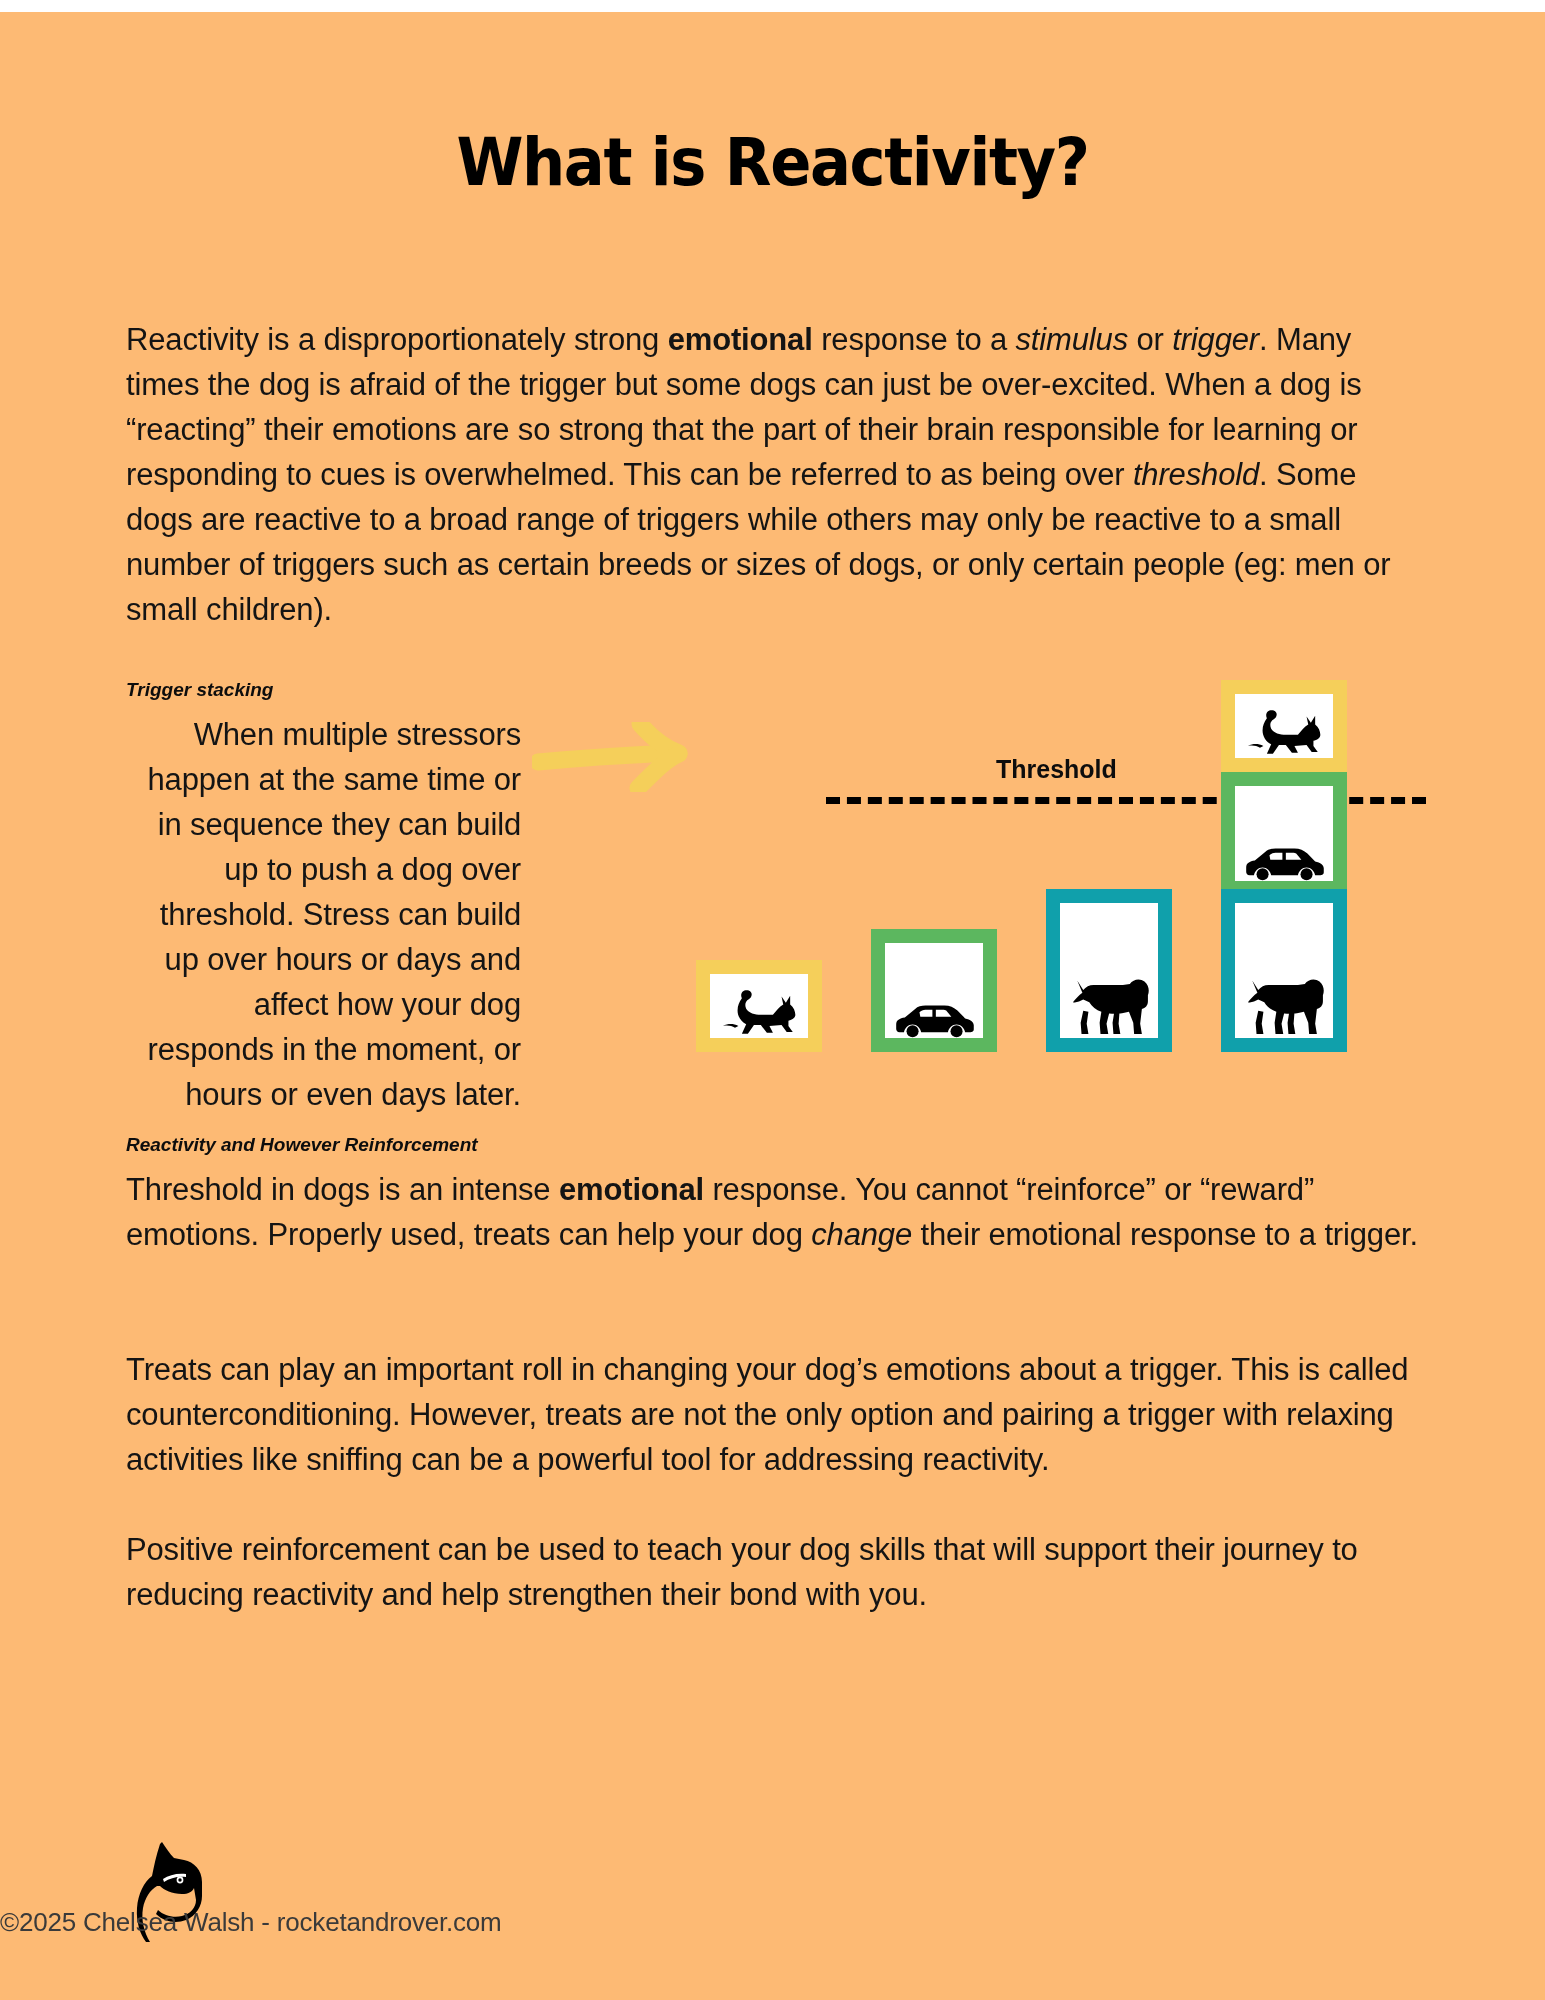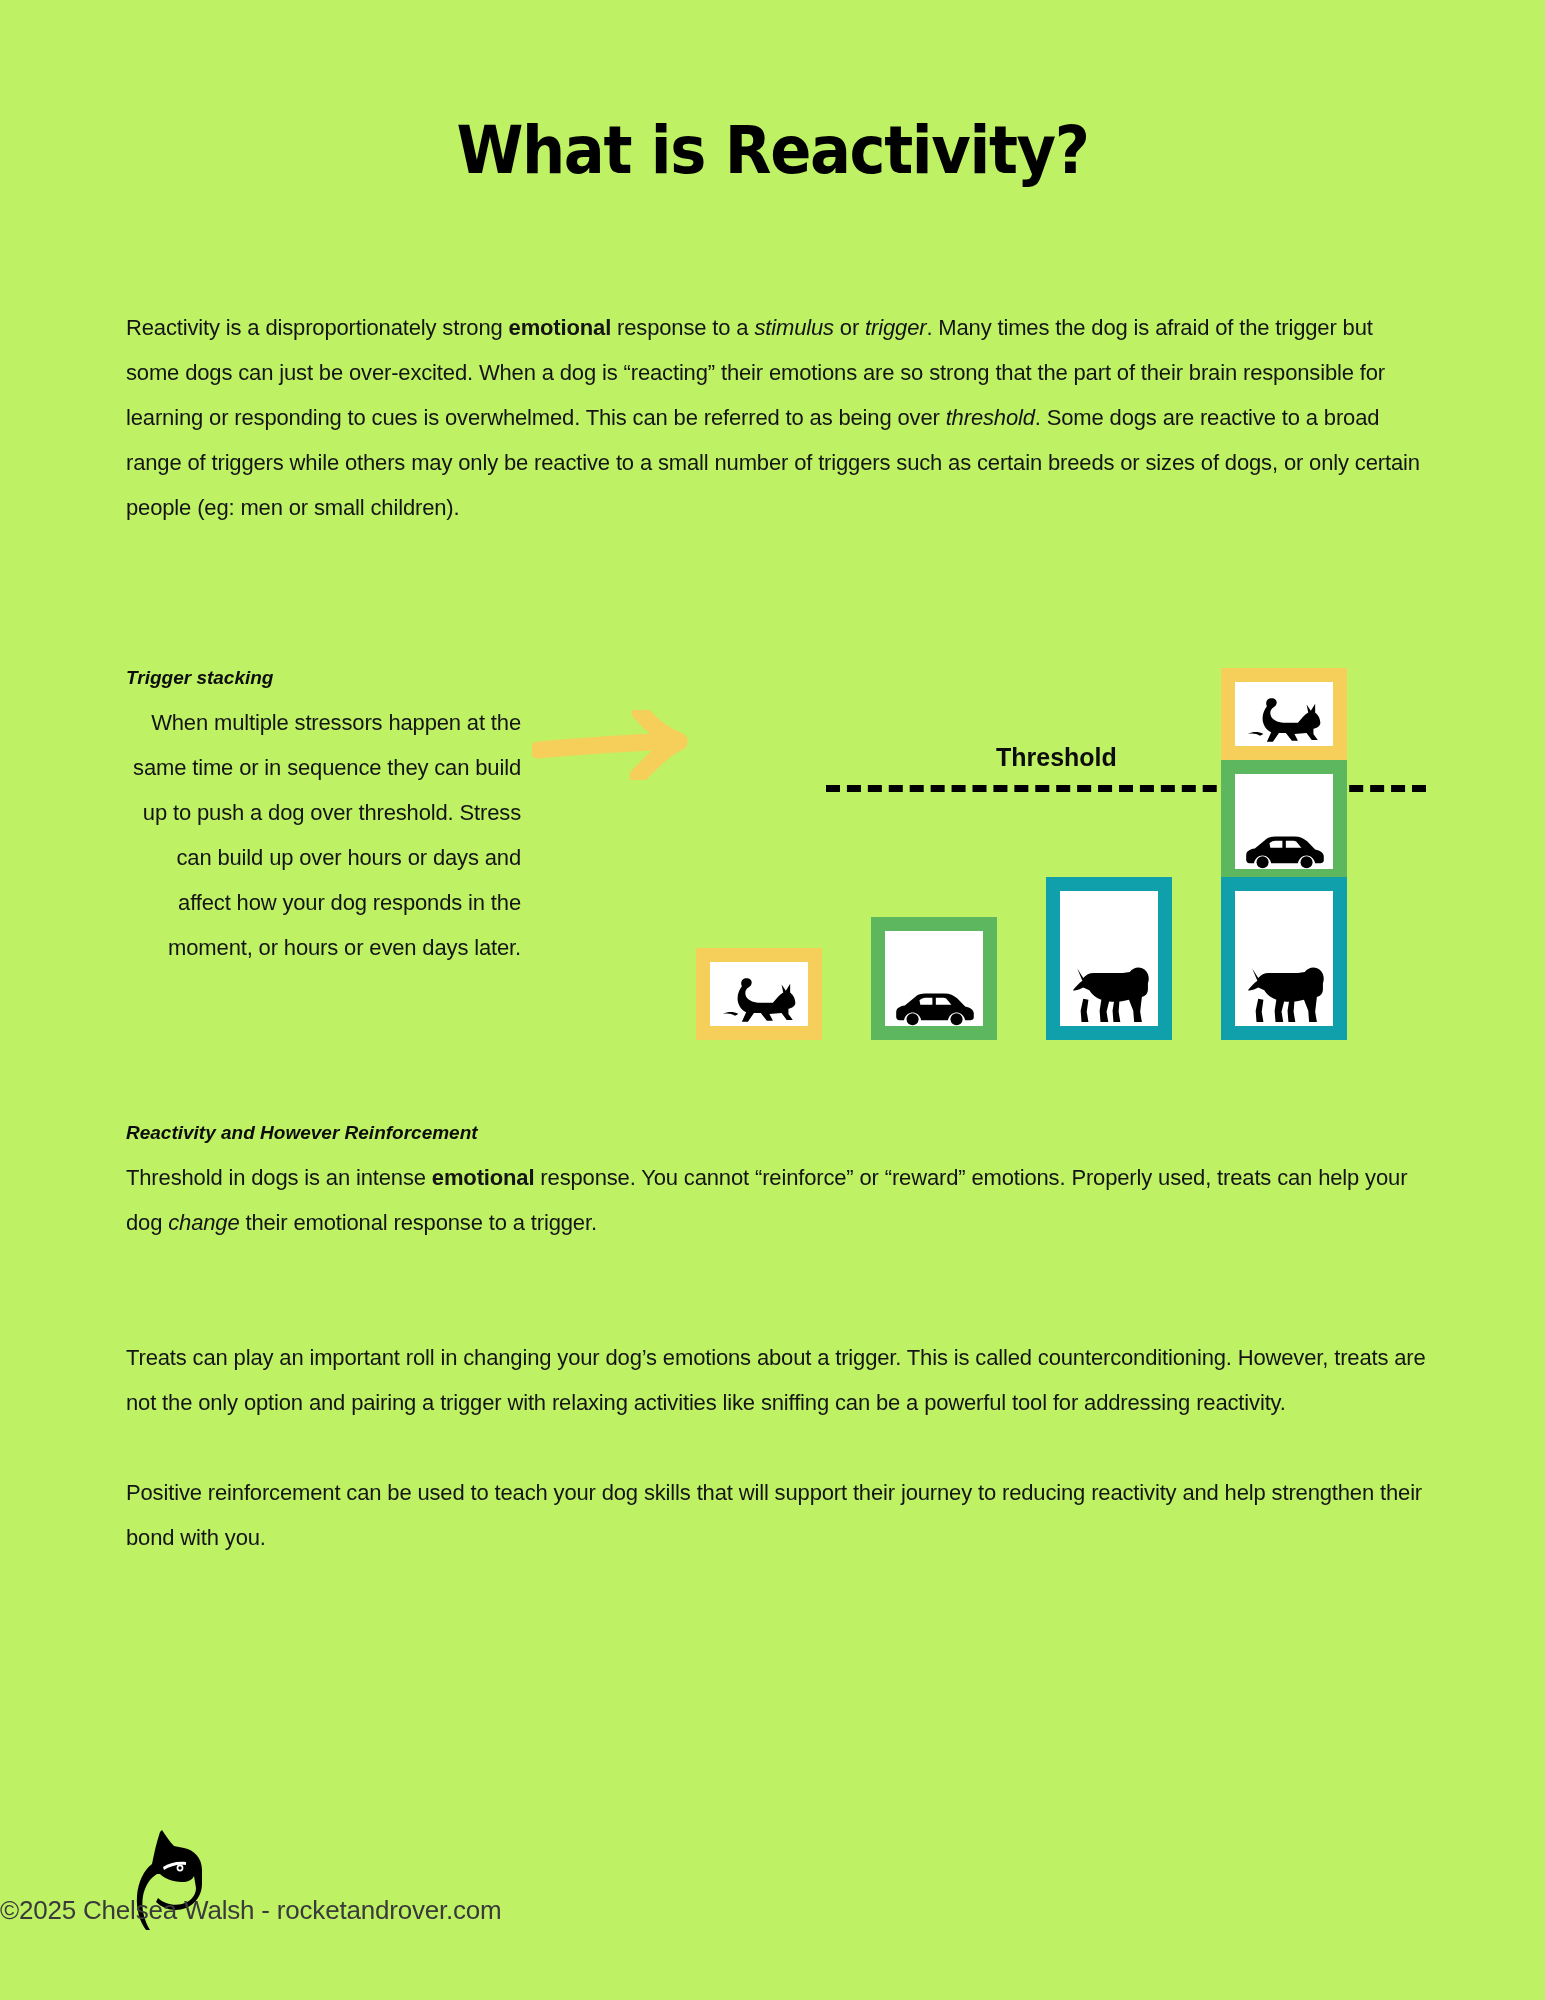--- a/index.html
+++ b/index.html
@@ -12,21 +12,22 @@
     height: 2000px;
     font-family: "Liberation Sans", sans-serif;
     color: #1a1a1a;
     position: relative;
     overflow: hidden;
   }
 
   .page {
     position: absolute;
     inset: 0;
-    background: #bef264;
+    background: #fdba74;
+    margin-top: 12px;
   }
 
   
   .title {
     position: absolute;
     top: 118px;
     left: 0;
     width: 1545px;
     text-align: center;
     font-family: "DejaVu Sans", sans-serif;
@@ -41,21 +42,21 @@
   
   .content {
     position: absolute;
     left: 126px;
     top: 305px;
     width: 1295px;
   }
 
   p.body {
     margin: 0 0 0 0;
-    font-size: 22px;
+    font-size: 31px;
     line-height: 45px;
     color: #141414;
     font-family: "Liberation Sans", sans-serif;
     letter-spacing: -0.15px;
   }
 
   .para-intro { width: 1295px; }
 
   .sect-head {
     font-weight: bold;

